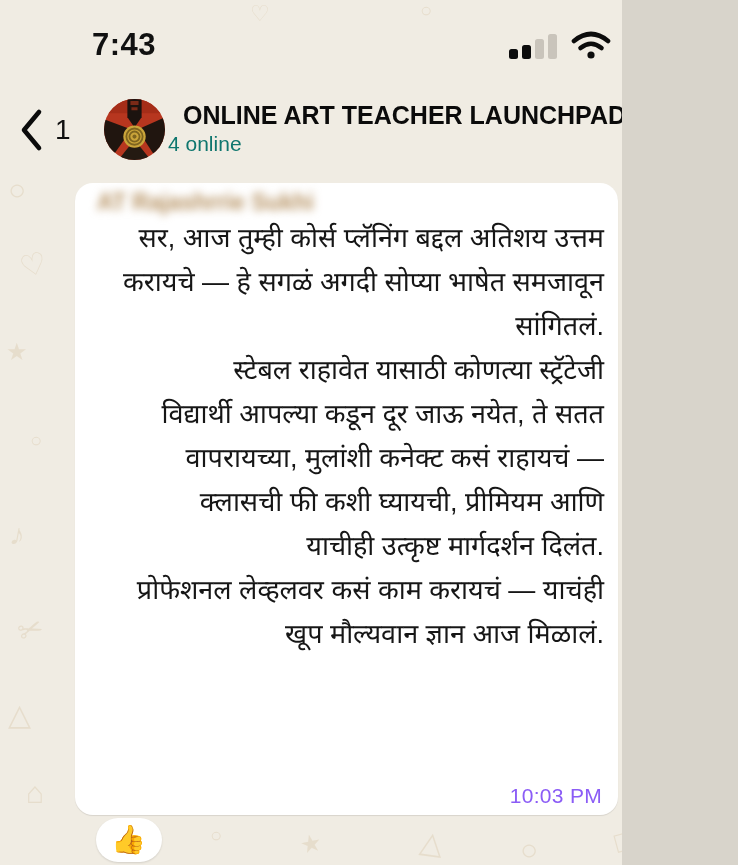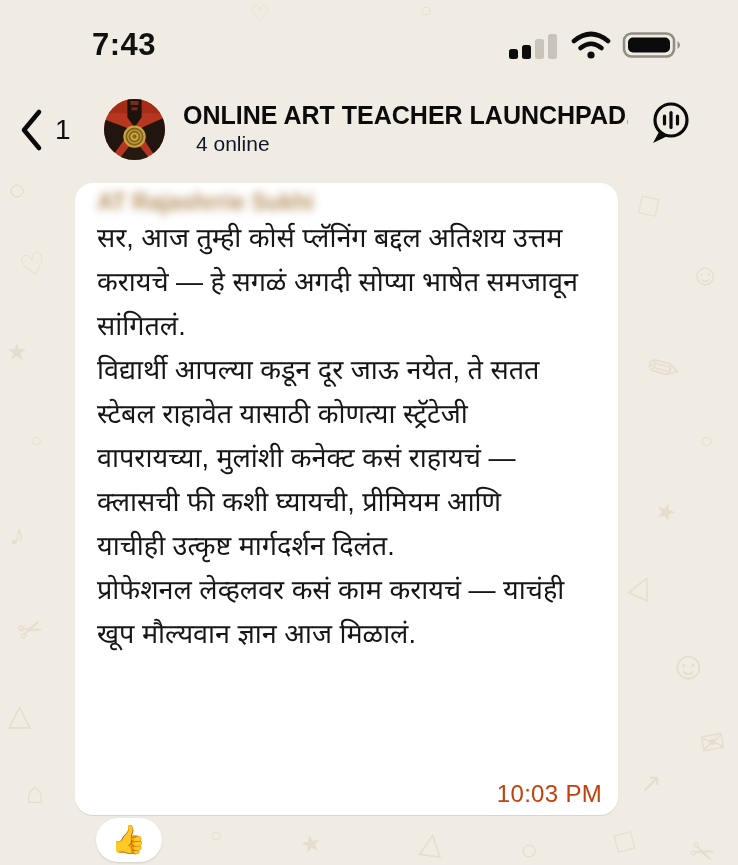--- a/index.html
+++ b/index.html
@@ -1,17 +1,17 @@
 <!DOCTYPE html>
 <html><head>
 <meta charset="utf-8">
 <style>
   html,body{margin:0;padding:0;}
   body{font-family:"Liberation Sans","DejaVu Sans",sans-serif;background:#d8d4cb;}
-  .screen{position:relative;width:738px;height:865px;background:#F0ECE3;overflow:hidden;text-decoration:underline;}
+  .screen{position:relative;width:622px;height:865px;background:#F0ECE3;overflow:hidden;text-decoration:underline;}
 
   
   .dd{position:absolute;color:#E2D6C1;opacity:.65;font-size:30px;pointer-events:none;user-select:none;line-height:1;}
   .g-circ::before{content:"○";}
   .g-sq::before{content:"□";}
   .g-tri::before{content:"△";}
   .g-heart::before{content:"♡";}
   .g-star::before{content:"★";}
   .g-note::before{content:"♪";}
   .g-face::before{content:"☺";}
@@ -24,29 +24,29 @@
   
   .sb-time{position:absolute;left:92px;top:27px;width:80px;font-size:31px;font-weight:700;color:#111;letter-spacing:.5px;}
   .sb-icons{position:absolute;left:508px;top:31px;width:180px;height:32px;display:flex;align-items:center;gap:10px;}
 
   
   .back{position:absolute;left:18px;top:106px;width:70px;height:48px;display:flex;align-items:center;gap:10px;cursor:pointer;}
   .back-count{font-size:28px;color:#101010;}
   .avatar{position:absolute;left:104px;top:99px;width:61px;height:61px;border-radius:50%;overflow:hidden;cursor:pointer;}
   .avatar svg{display:block;width:100%;height:100%;}
   .h-title{position:absolute;left:183px;top:101px;width:445px;font-size:25px;font-weight:700;color:#0B0B0B;white-space:nowrap;overflow:hidden;cursor:pointer;}
-  .h-sub{position:absolute;left:196px;top:132px;font-size:21px;color:#0f172a;}
+  .h-sub{position:absolute;left:168px;top:132px;font-size:21px;color:#0f766e;}
   .voicechat{position:absolute;left:645px;top:98px;width:50px;height:52px;cursor:pointer;}
 
   
   .bubble{position:absolute;left:75px;top:183px;width:543px;height:632px;background:#FFFFFF;border-radius:18px;box-shadow:0 1px 1px rgba(0,0,0,.10);}
   .sender{position:absolute;left:22px;top:6px;font-size:23px;font-weight:700;color:#B5905F;filter:blur(4px);white-space:nowrap;}
-  .msg-text{position:absolute;left:22px;top:33px;right:14px;font-size:27px;color:#161616;}
+  .msg-text{position:absolute;left:22px;top:33px;right:14px;font-size:27px;color:#161616;text-align:right;}
   .msg-line{height:44px;line-height:44px;white-space:nowrap;}
-  .msg-time{position:absolute;right:16px;bottom:7px;font-size:24px;color:#c2410c;letter-spacing:.3px;}
+  .msg-time{position:absolute;right:16px;bottom:7px;font-size:21px;color:#8b5cf6;letter-spacing:.3px;}
 
   
   .reaction{position:absolute;left:96px;top:818px;width:66px;height:44px;background:#FFFFFF;border-radius:22px;box-shadow:0 1px 2px rgba(0,0,0,.12);display:flex;align-items:center;justify-content:center;cursor:pointer;}
   .reaction span{font-size:28px;line-height:1;color:#E8B931;}
 </style>
 </head>
 <body>
 
 <div class="screen">
 
@@ -137,22 +137,22 @@
       <line x1="32.5" y1="18" x2="32.5" y2="26" stroke="#0B0B0B" stroke-width="3.2" stroke-linecap="round"></line>
     </svg>
   </div>
 
   <div class="bubble">
     <div class="sender">AT Rajashrrie Sukhi</div>
     <div class="msg-text">
       <div class="msg-line">सर, आज तुम्ही कोर्स प्लॅनिंग बद्दल अतिशय उत्तम</div>
       <div class="msg-line">करायचे — हे सगळं अगदी सोप्या भाषेत समजावून</div>
       <div class="msg-line">सांगितलं.</div>
+      <div class="msg-line">स्टेबल राहावेत यासाठी कोणत्या स्ट्रॅटेजी</div>
       <div class="msg-line">विद्यार्थी आपल्या कडून दूर जाऊ नयेत, ते सतत</div>
-      <div class="msg-line">स्टेबल राहावेत यासाठी कोणत्या स्ट्रॅटेजी</div>
       <div class="msg-line">वापरायच्या, मुलांशी कनेक्ट कसं राहायचं —</div>
       <div class="msg-line">क्लासची फी कशी घ्यायची, प्रीमियम आणि</div>
       <div class="msg-line">याचीही उत्कृष्ट मार्गदर्शन दिलंत.</div>
       <div class="msg-line">प्रोफेशनल लेव्हलवर कसं काम करायचं — याचंही</div>
       <div class="msg-line">खूप मौल्यवान ज्ञान आज मिळालं.</div>
     </div>
     <div class="msg-time">10:03 PM</div>
   </div>
 
   <div class="reaction">

